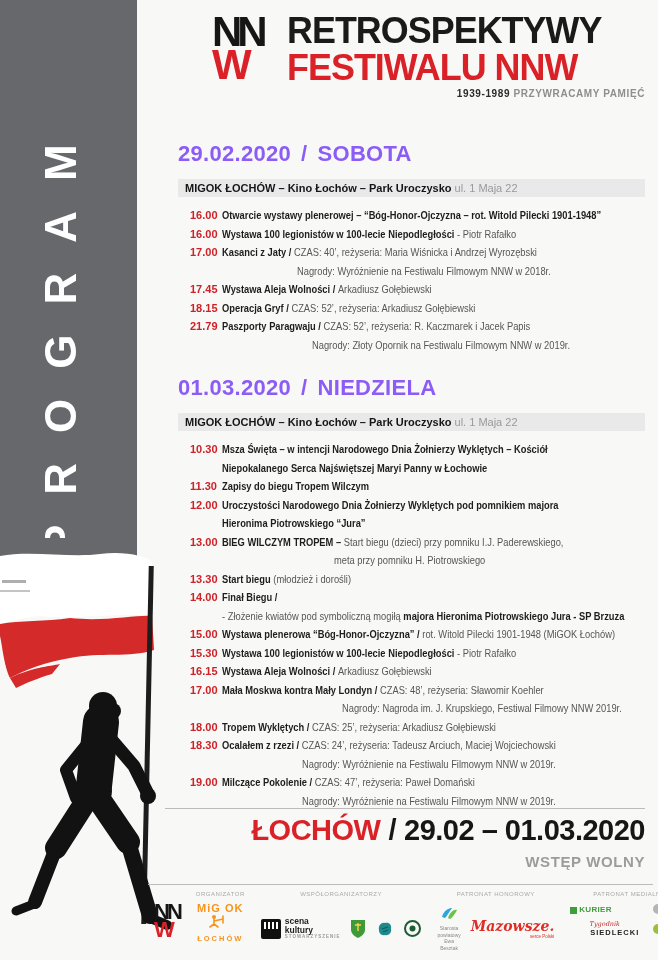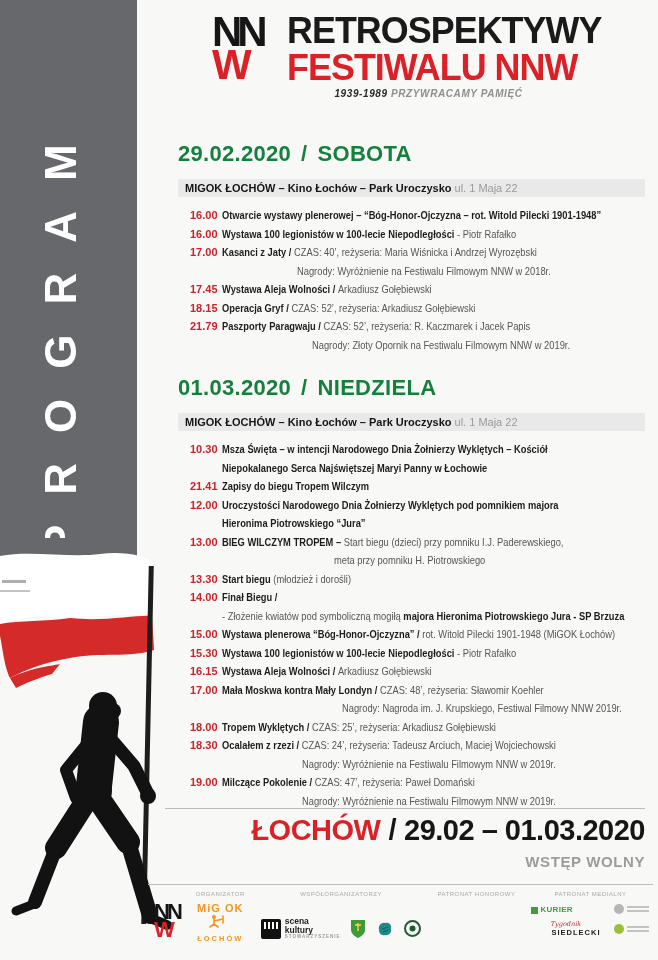--- a/index.html
+++ b/index.html
@@ -22,27 +22,27 @@
   
   .header{position:absolute;left:212px;top:12px;right:13px;}
   .logo-row{display:flex;align-items:flex-start;}
   .logo{line-height:.78;text-align:left;margin-top:4px;}
   .logo .t{display:block;font-size:42px;font-weight:900;letter-spacing:-5px;color:#161616;}
   .logo .w{display:block;font-size:42px;font-weight:900;letter-spacing:-2px;color:#da2128;}
   .titles{margin-left:24px;}
   .titles .l1{font-size:37px;font-weight:900;letter-spacing:-1px;color:#1a1a1a;line-height:1.0;transform:scaleX(.97);transform-origin:0 50%;white-space:nowrap;}
   .titles .l2{font-size:37px;font-weight:900;letter-spacing:-1px;color:#da2128;line-height:1.0;transform:scaleX(.97);transform-origin:0 50%;white-space:nowrap;}
   .subtitle{ text-align:right;font-size:13.5px;font-weight:800;letter-spacing:.2px;color:#1a1a1a;margin-top:3px;}
-  .tagline{text-align:center;font-size:10px;margin-top:2px;letter-spacing:.6px;font-style:italic;}
+  .tagline{text-align:right;font-size:10px;margin-top:2px;letter-spacing:.6px;}
   .tagline .y{font-weight:800;color:#2a2a2a;}
   .tagline .p{font-weight:600;color:#8e8e8e;}
   
   .day{position:absolute;left:178px;width:467px;}
   #day-0{top:141px;} #day-1{top:375px;}
-  .day h2{margin:0;font-size:22px;font-weight:800;color:#15803d;letter-spacing:.3px;white-space:nowrap;}
+  .day h2{margin:0;font-size:22px;font-weight:800;color:#8b5cf6;letter-spacing:.3px;white-space:nowrap;}
   .day h2 .sl{margin:0 10px;}
   .venue{margin-top:12px;background:#e9e9e9;padding:3px 7px;font-size:11px;white-space:nowrap;}
   .venue b{color:#151515;}
   .venue .addr{color:#9a9a9a;font-weight:400;}
   .rows{margin-top:9px;}
   .row{display:flex;align-items:flex-start;}
   .time{width:32px;flex:none;font-size:11px;font-weight:700;color:#cf2127;line-height:18.5px;margin-left:12px;}
   .lines{flex:1;min-width:0;}
   .line{line-height:18.5px;font-size:10.6px;white-space:nowrap;transform:scaleX(.88);transform-origin:0 50%;}
   .seg-b{font-weight:700;color:#1d1d1d;}
@@ -205,21 +205,21 @@
     </div>
     <div class="rows">
         <div class="row">
           <div class="time">10.30</div>
           <div class="lines">
             <div class="line"><span class="seg-b">Msza Święta – w intencji Narodowego Dnia Żołnierzy Wyklętych – Kościół</span></div>
             <div class="line"><span class="seg-b">Niepokalanego Serca Najświętszej Maryi Panny w Łochowie</span></div>
           </div>
         </div>
         <div class="row">
-          <div class="time">21.41</div>
+          <div class="time">11.30</div>
           <div class="lines">
             <div class="line"><span class="seg-b">Zapisy do biegu Tropem Wilczym</span></div>
           </div>
         </div>
         <div class="row">
           <div class="time">12.00</div>
           <div class="lines">
             <div class="line"><span class="seg-b">Uroczystości Narodowego Dnia Żołnierzy Wyklętych pod pomnikiem majora</span></div>
             <div class="line"><span class="seg-b">Hieronima Piotrowskiego “Jura”</span></div>
           </div>
@@ -347,20 +347,36 @@
         <svg width="17" height="17" viewBox="0 0 17 17">
           <circle cx="8.5" cy="8.5" r="7.5" fill="none" stroke="#1d5c33" stroke-width="2"></circle>
           <circle cx="8.5" cy="8.5" r="3" fill="#1d5c33"></circle>
         </svg>
       </div>
     </div>
     <div class="pdiv"></div>
 
     <div class="pcol" style="flex:1;">
       <div class="plabel">PATRONAT HONOROWY</div>
+      <div class="plogos">
+        <div class="starosta">
+          <svg width="20" height="14" viewBox="0 0 20 14">
+            <path d="M3,11 C5,4 10,2 13,2 C10,6 8,10 6,12 Z" fill="#2aa7df"></path>
+            <path d="M9,12 C11,6 15,3 18,4 C16,8 13,12 11,13 Z" fill="#6cc24a"></path>
+          </svg>
+          <div class="txt">
+            <div>Starosta powiatowy</div>
+            <div>Ewa Besztak</div>
+          </div>
+        </div>
+        <div class="mazowsze">
+          <div class="m">Mazowsze.</div>
+          <div class="s">serce Polski</div>
+        </div>
+      </div>
     </div>
     <div class="pdiv"></div>
 
     <div class="pcol" style="flex:1;">
       <div class="plabel">PATRONAT MEDIALNY</div>
       <div class="media-grid">
         <div class="kurier">
           <span class="sq"></span>
           <span>KURIER</span>
         </div>

